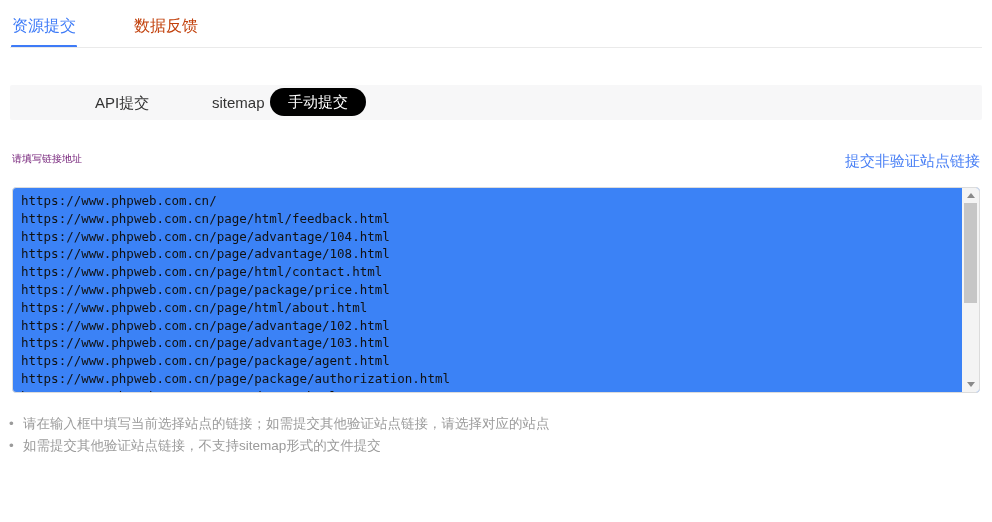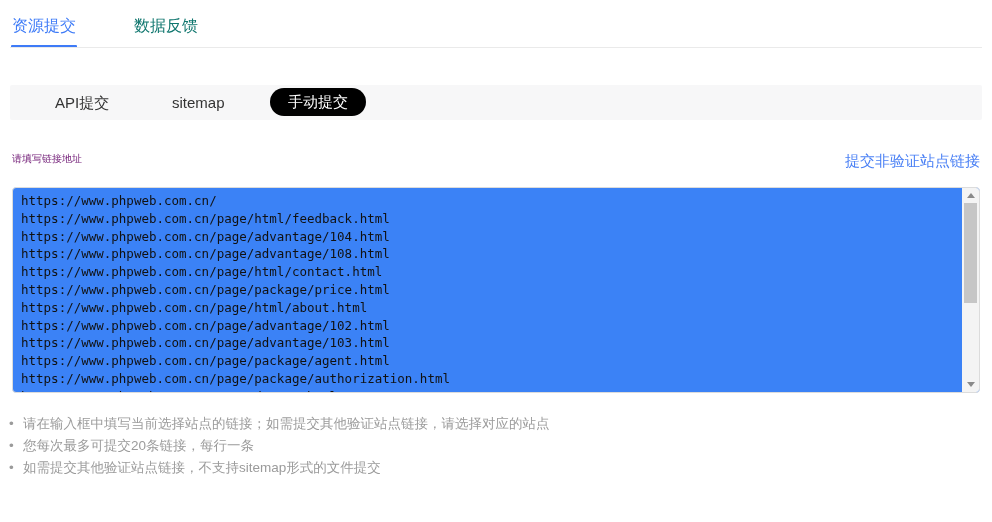--- a/index.html
+++ b/index.html
@@ -2,31 +2,31 @@
 <html><head>
 <meta charset="utf-8">
 <style>
   * { margin:0; padding:0; box-sizing:border-box; }
   html,body { width:992px; height:522px; background:#fff; overflow:hidden;
     font-family:"Liberation Sans","DejaVu Sans",sans-serif; }
   .page { position:relative; width:992px; height:522px; background:#fff; }
 
   
   .top-tabs { position:absolute; top:0; left:0; right:0; height:48px; }
-  .top-tab { position:absolute; top:16px; font-size:16px; color:#0f766e; cursor:pointer; }
+  .top-tab { position:absolute; top:16px; font-size:16px; color:#c2410c; cursor:pointer; }
   .top-tab.active { color:#3e7bf7; }
   .top-tab-underline { position:absolute; top:45px; left:11px; width:66px; height:3px;
     background:#3e7bf7; border-radius:1px; }
   .top-divider { position:absolute; top:47px; left:10px; width:972px; height:1px; background:#eaeaea; }
 
   
   .subtab-bar { position:absolute; top:85px; left:10px; width:972px; height:35px;
     background:#f7f7f8; border-radius:2px; }
   .subtab { position:absolute; top:0; height:35px; line-height:35px; font-size:15px;
-    color:#333; cursor:pointer; }
+    color:#333; cursor:pointer;margin-left:40px; }
   .subtab-pill { position:absolute; left:260px; top:3px; height:28px; min-width:90px;
     padding:0 18px; border-radius:14px; background:#000000; color:#fff; font-size:15px;
     line-height:28px; text-align:center; cursor:pointer; border:none; }
 
   
   .form-title { position:absolute; top:152px; left:12px; font-size:10px; font-weight:normal; color:#701a75; }
   .alt-link { position:absolute; top:152px; right:12px; font-size:15px; color:#4a80f5;
     cursor:pointer; text-decoration:none; }
 
   
@@ -96,17 +96,16 @@
       </div>
       <div class="scroll-thumb"></div>
       <div class="scroll-btn down">
         <span class="tri down"></span>
       </div>
     </div>
   </div>
 
   <ul class="tips">
     <li>请在输入框中填写当前选择站点的链接；如需提交其他验证站点链接，请选择对应的站点</li>
-    <li>您每次最多可提交20条链接，每行一条</li>
     <li>如需提交其他验证站点链接，不支持sitemap形式的文件提交</li>
   </ul>
 
 </div>
 
 </body></html>

